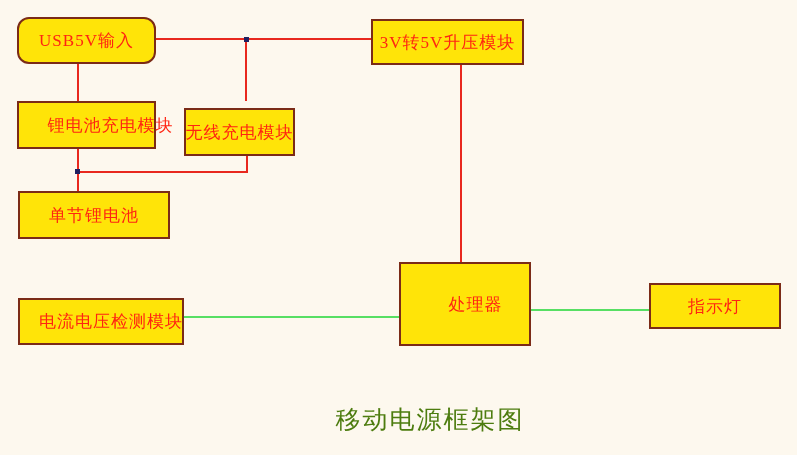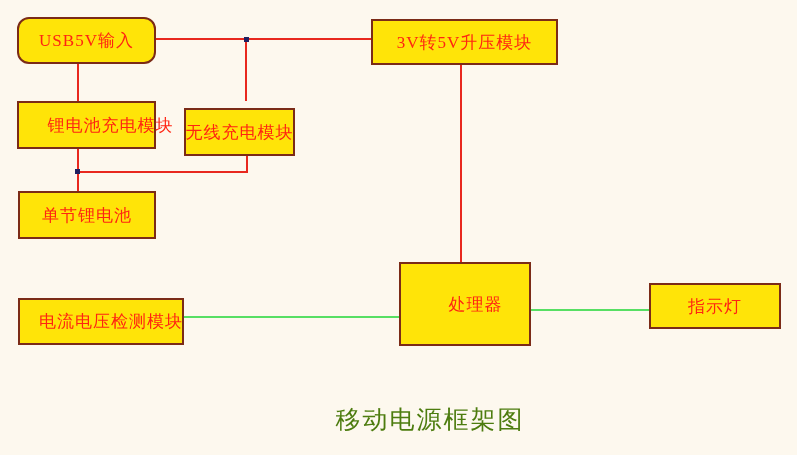--- a/index.html
+++ b/index.html
@@ -45,24 +45,24 @@
     top: 403px;
     width: 260px;
     text-align: center;
     font-size: 25px;
     color: #4d7c0f;
     letter-spacing: 2px;
   }
 
   
   #node-usb      { left: 17px;  top: 17px;  width: 139px; height: 47px; border-radius: 12px; }
-  #node-boost    { left: 371px; top: 19px;  width: 187px; height: 46px; text-align: right; }
+  #node-boost    { left: 371px; top: 19px;  width: 153px; height: 46px; text-align: right; }
   #node-liion    { left: 17px;  top: 101px; width: 139px; height: 48px; padding-left: 48px; }
   #node-wireless { left: 184px; top: 108px; width: 111px; height: 48px; }
-  #node-battery  { left: 18px;  top: 191px; width: 138px; height: 48px; }
+  #node-battery  { left: 18px;  top: 191px; width: 152px; height: 48px; }
   #node-detect   { left: 18px;  top: 298px; width: 166px; height: 47px; padding-left: 20px; }
   #node-cpu      { left: 399px; top: 262px; width: 132px; height: 84px; padding-left: 21px; }
   #node-led      { left: 649px; top: 283px; width: 132px; height: 46px; }
 
   
   #line-usb-boost      { left: 156px; top: 38px;  width: 215px; height: 2px; }
   #line-junction-wireless { left: 245px; top: 39px;  width: 2px;  height: 62px; }
   #line-usb-liion      { left: 77px;  top: 64px;  width: 2px;   height: 37px; }
   #line-liion-battery  { left: 77px;  top: 149px; width: 2px;   height: 42px; }
   #line-wireless-down  { left: 246px; top: 149px; width: 2px;   height: 23px; }

